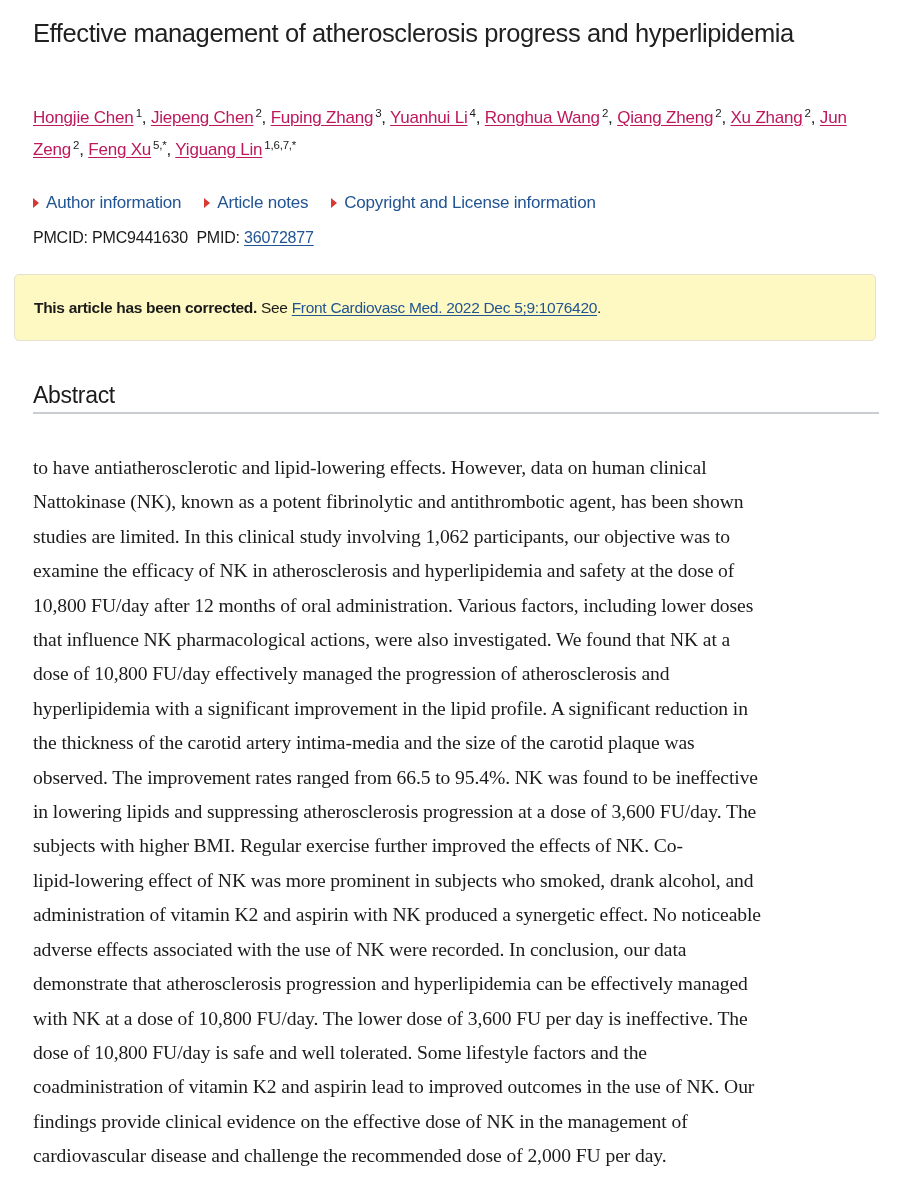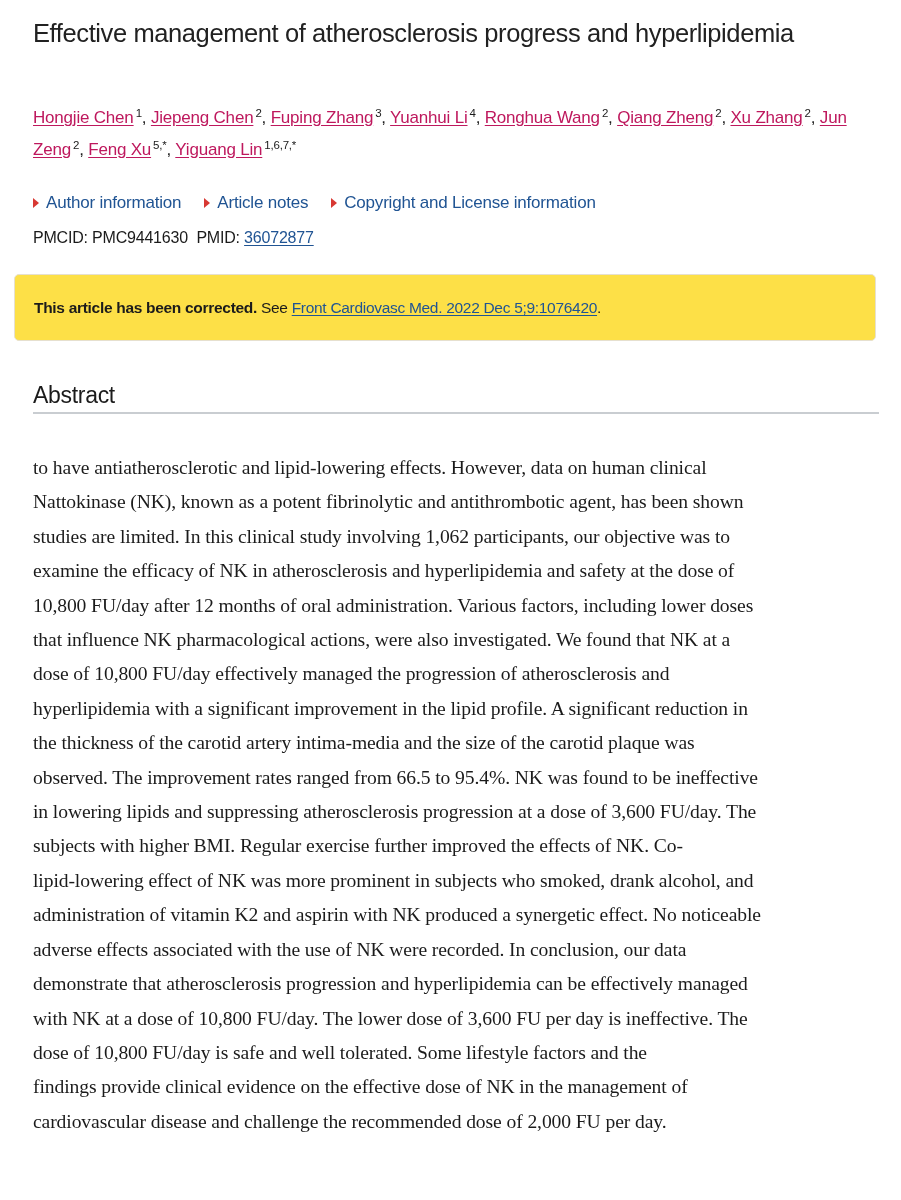--- a/index.html
+++ b/index.html
@@ -93,21 +93,21 @@
       color: #205493;
       text-decoration: underline;
       text-underline-offset: 2px;
     }
     .correction {
       position: absolute;
       top: 274px;
       left: -19px;
       width: 862px;
       height: 67px;
-      background: #fde047;
+      background: #fef9c3;
       border: 1px solid #e6e0cf;
       border-radius: 5px;
       box-sizing: border-box;
     }
     .correction-text {
       position: absolute;
       left: 19px;
       top: 21px;
       font-size: 15.5px;
       line-height: 24px;
@@ -221,17 +221,18 @@
     <span class="line">the thickness of the carotid artery intima-media and the size of the carotid plaque was</span>
     <span class="line">observed. The improvement rates ranged from 66.5 to 95.4%. NK was found to be ineffective</span>
     <span class="line">in lowering lipids and suppressing atherosclerosis progression at a dose of 3,600 FU/day. The</span>
     <span class="line">subjects with higher BMI. Regular exercise further improved the effects of NK. Co-</span>
     <span class="line">lipid-lowering effect of NK was more prominent in subjects who smoked, drank alcohol, and</span>
     <span class="line">administration of vitamin K2 and aspirin with NK produced a synergetic effect. No noticeable</span>
     <span class="line">adverse effects associated with the use of NK were recorded. In conclusion, our data</span>
     <span class="line">demonstrate that atherosclerosis progression and hyperlipidemia can be effectively managed</span>
     <span class="line">with NK at a dose of 10,800 FU/day. The lower dose of 3,600 FU per day is ineffective. The</span>
     <span class="line">dose of 10,800 FU/day is safe and well tolerated. Some lifestyle factors and the</span>
+    <span class="line">coadministration of vitamin K2 and aspirin lead to improved outcomes in the use of NK. Our</span>
     <span class="line">findings provide clinical evidence on the effective dose of NK in the management of</span>
     <span class="line">cardiovascular disease and challenge the recommended dose of 2,000 FU per day.</span>
   </p>
 
 </div>
 
 </body></html>

